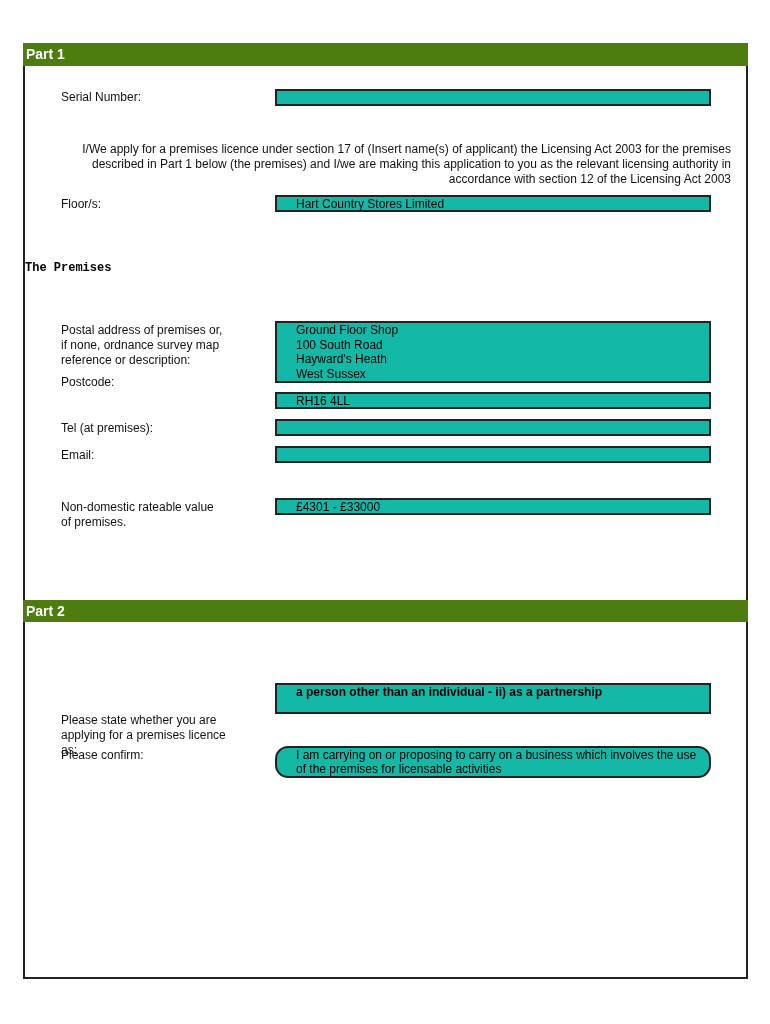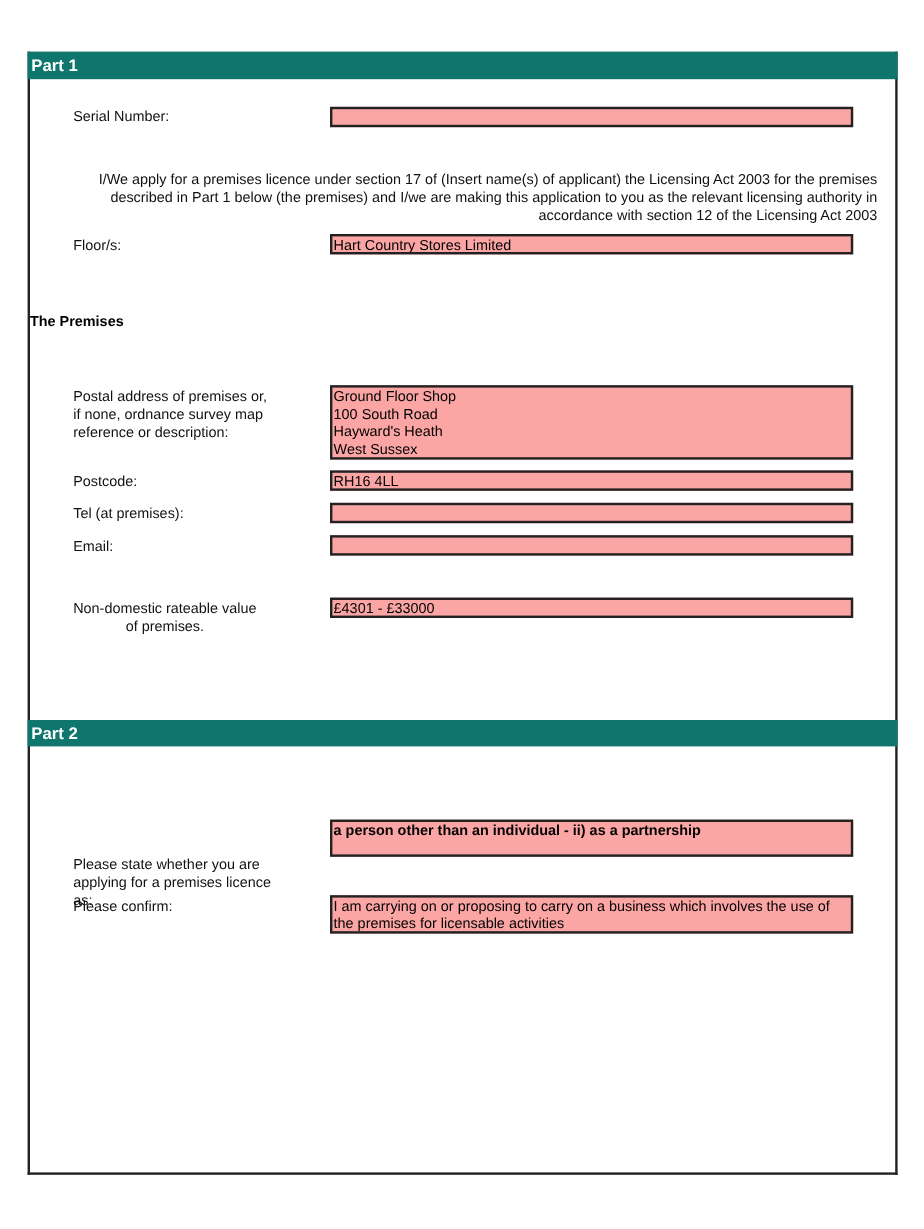--- a/index.html
+++ b/index.html
@@ -1,68 +1,68 @@
 <!DOCTYPE html>
 <html><head>
 <meta charset="utf-8">
 <style>
   html, body { margin: 0; padding: 0; background: #ffffff; }
   body { width: 770px; height: 1024px; position: relative; overflow: hidden;
          font-family: "Liberation Sans", sans-serif; color: #000; }
   .frame { position: absolute; left: 23px; top: 43px; width: 721px; height: 934px;
            border: 2px solid #222; border-top: none; box-sizing: content-box; }
-  .bar { position: absolute; left: 23px; width: 725px; height: 23px; background: #0f766e;
+  .bar { position: absolute; left: 23px; width: 725px; height: 23px; background: #4d7c0f;
          color: #fff; font-weight: bold; font-size: 14px; line-height: 23px;
          padding-left: 3px; box-sizing: border-box; }
   .label { position: absolute; left: 61px; font-size: 12px; line-height: 15px; color: #111; }
   .field { position: absolute; left: 275px; width: 436px; border: 2px solid #222;
-           box-sizing: border-box; font-size: 12px; line-height: 14px; padding-left: 1px;
-           background: #fca5a5; color: #000; white-space: pre-wrap; overflow: hidden; }
+           box-sizing: border-box; font-size: 12px; line-height: 14px; padding-left: 19px;
+           background: #14b8a6; color: #000; white-space: pre-wrap; overflow: hidden; }
   .para { position: absolute; left: 61px; width: 670px; font-size: 12px; line-height: 15px; color: #111; }
   .section-title { position: absolute; left: 25px; font-weight: bold; font-size: 12px; }
 </style>
 </head>
 <body>
 
 <div class="frame"></div>
 
 <div class="bar" style="top:43px;">Part 1</div>
 
 <div class="label" style="top:90px;">Serial Number:</div>
 <div class="field" style="top:89px; height:17px;"></div>
 
 <div class="para" style="top:142px;text-align:right;">I/We apply for a premises licence under section 17 of (Insert name(s) of applicant) the Licensing Act 2003 for the premises described in Part 1 below (the premises) and I/we are making this application to you as the relevant licensing authority in accordance with section 12 of the Licensing Act 2003</div>
 
 <div class="label" style="top:197px;">Floor/s:</div>
 <div class="field" style="top:195px; height:17px;">Hart Country Stores Limited</div>
 
-<div class="section-title" style="top:261px;">The Premises</div>
+<div class="section-title" style="top:261px;font-family:Liberation Mono, monospace;">The Premises</div>
 
 <div class="label" style="top:323px; white-space:pre-line;">Postal address of premises or,
 if none, ordnance survey map
 reference or description:</div>
 <div class="field" style="top:321px; height:62px; line-height:14.5px;">Ground Floor Shop
 100 South Road
 Hayward's Heath
 West Sussex</div>
 
-<div class="label" style="top:394px;">Postcode:</div>
+<div class="label" style="top:375px;">Postcode:</div>
 <div class="field" style="top:392px; height:17px;">RH16 4LL</div>
 
 <div class="label" style="top:421px;">Tel (at premises):</div>
 <div class="field" style="top:419px; height:17px;"></div>
 
 <div class="label" style="top:448px;">Email:</div>
 <div class="field" style="top:446px; height:17px;"></div>
 
-<div class="label" style="top:500px; white-space:pre-line;text-align:center;">Non-domestic rateable value
+<div class="label" style="top:500px; white-space:pre-line;">Non-domestic rateable value
 of premises.</div>
 <div class="field" style="top:498px; height:17px;">£4301 - £33000</div>
 
 <div class="bar" style="top:600px; height:22px; line-height:22px;">Part 2</div>
 
 <div class="label" style="top:671px; white-space:pre-line;margin-top:42px;">Please state whether you are
 applying for a premises licence
 as:</div>
 <div class="field" style="top:683px; height:31px;font-weight:bold;">a person other than an individual - ii) as a partnership</div>
 
 <div class="label" style="top:748px;">Please confirm:</div>
-<div class="field" style="top:746px; height:32px; line-height:14px;">I am carrying on or proposing to carry on a business which involves the use of the premises for licensable activities</div>
+<div class="field" style="top:746px; height:32px; line-height:14px;border-radius:13px;">I am carrying on or proposing to carry on a business which involves the use of the premises for licensable activities</div>
 
 </body></html>

